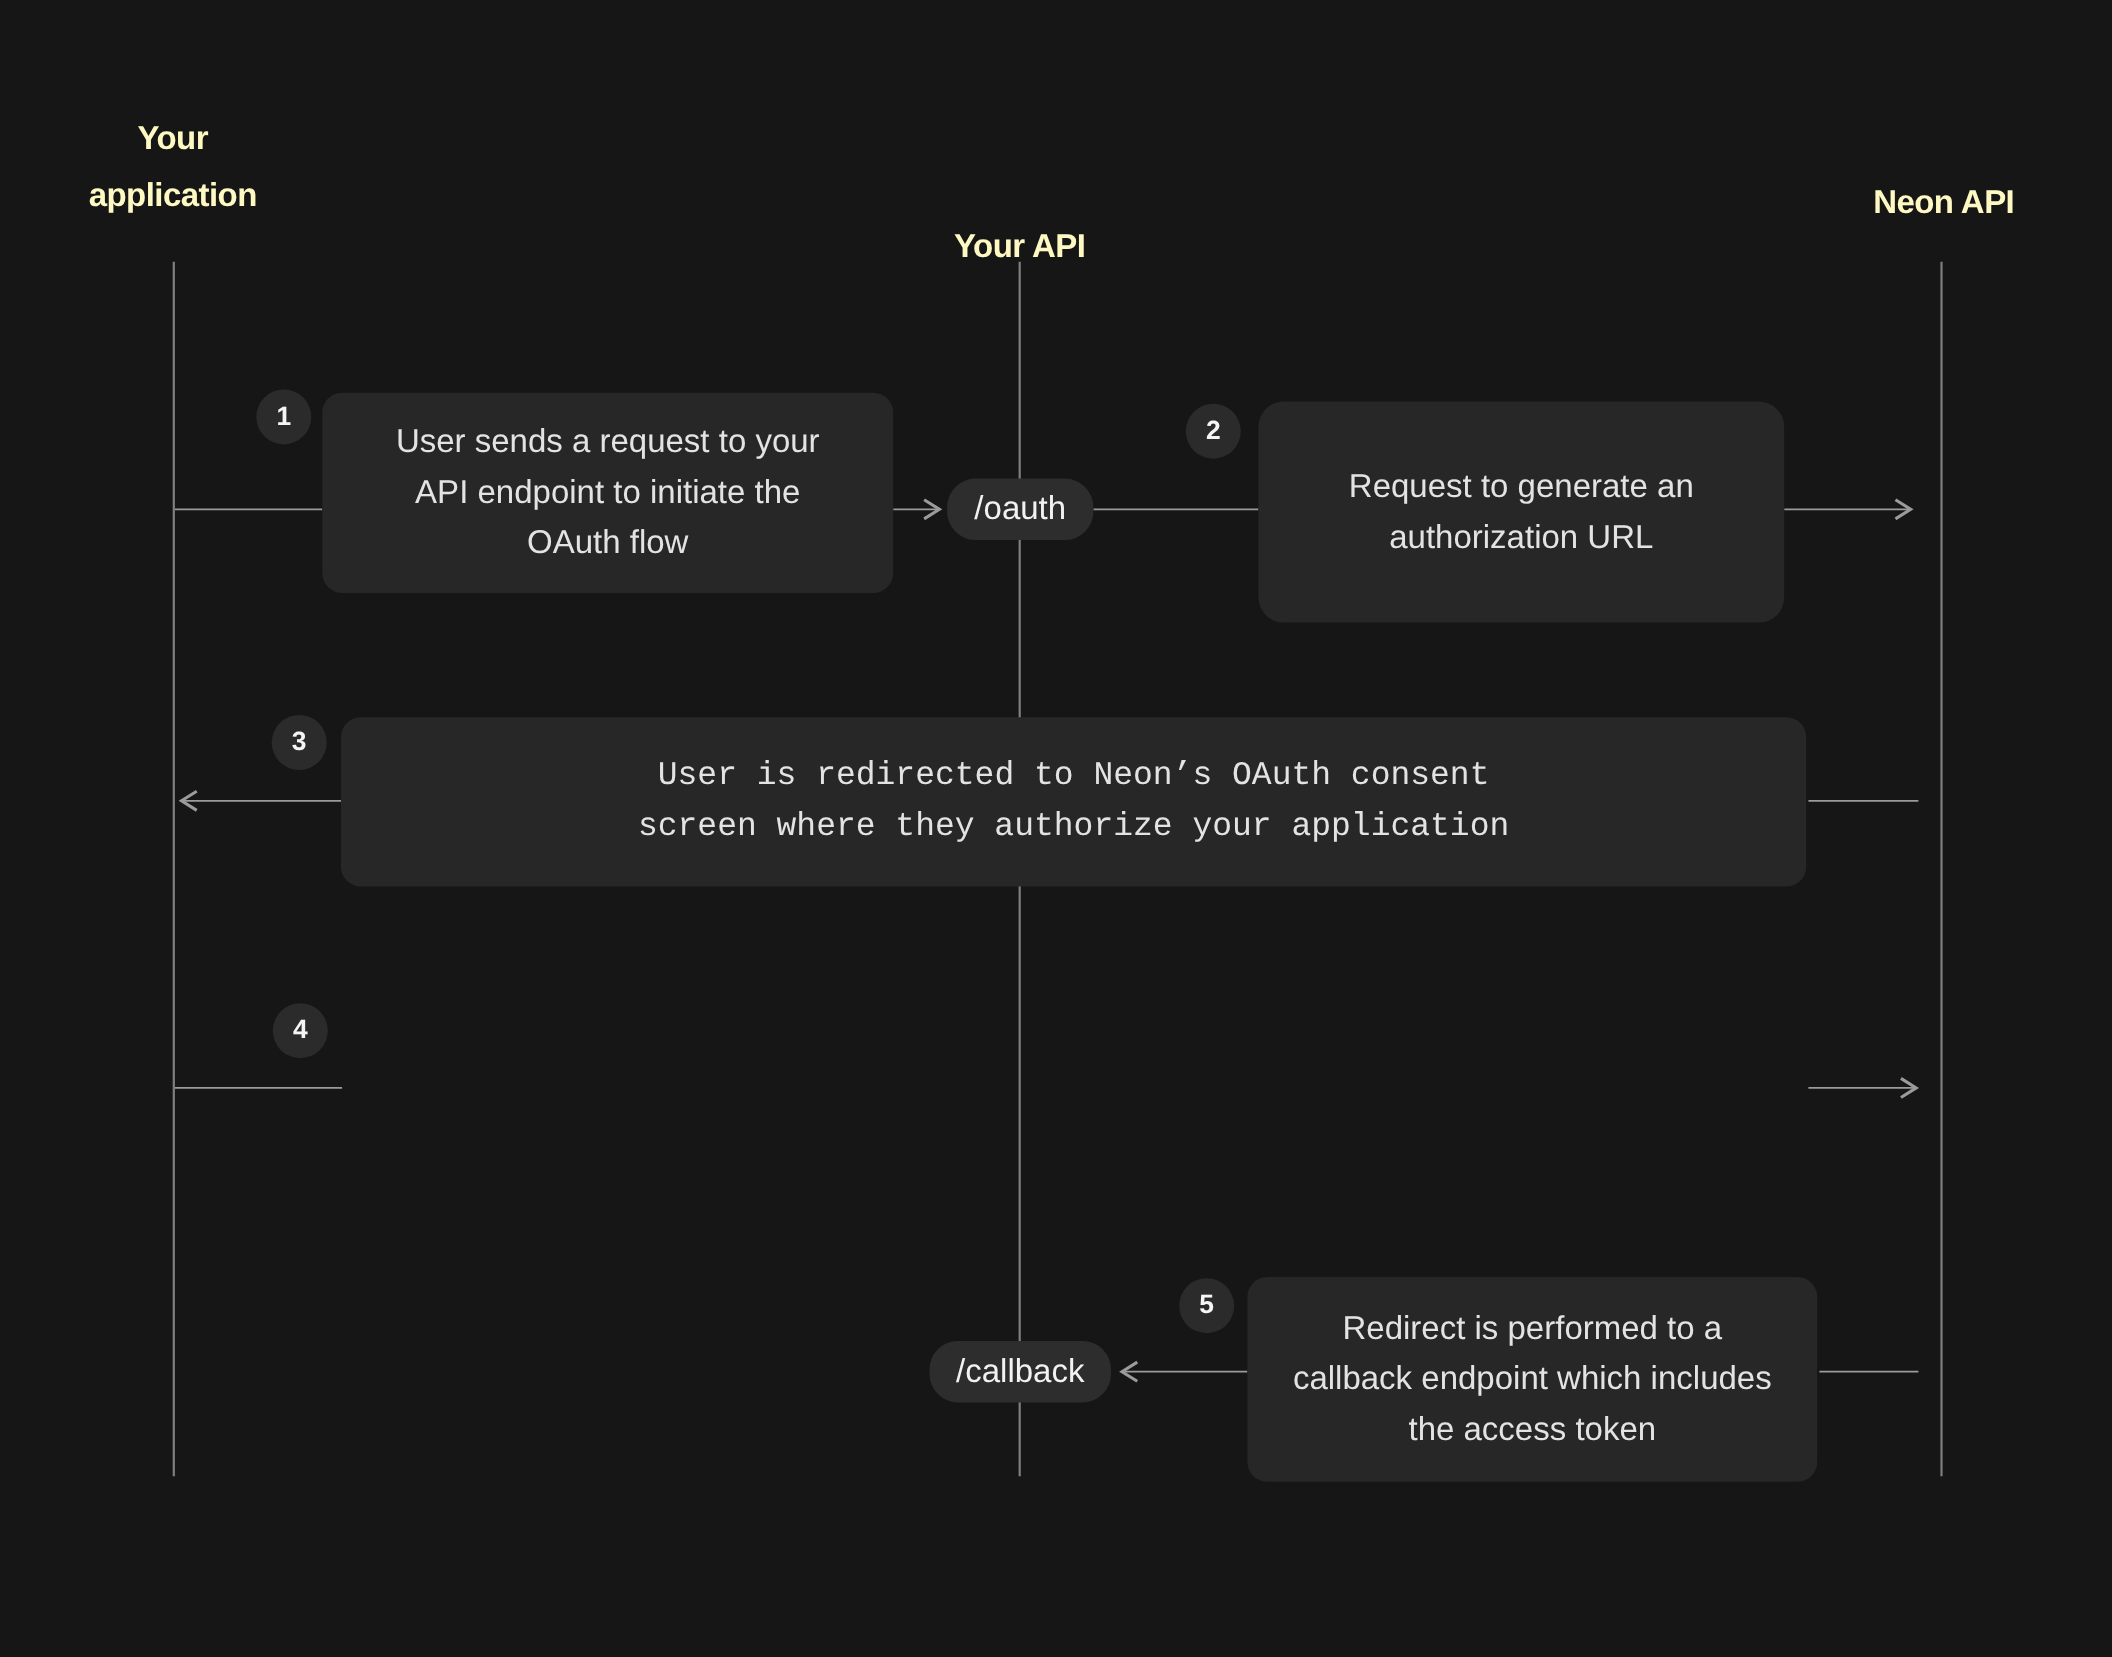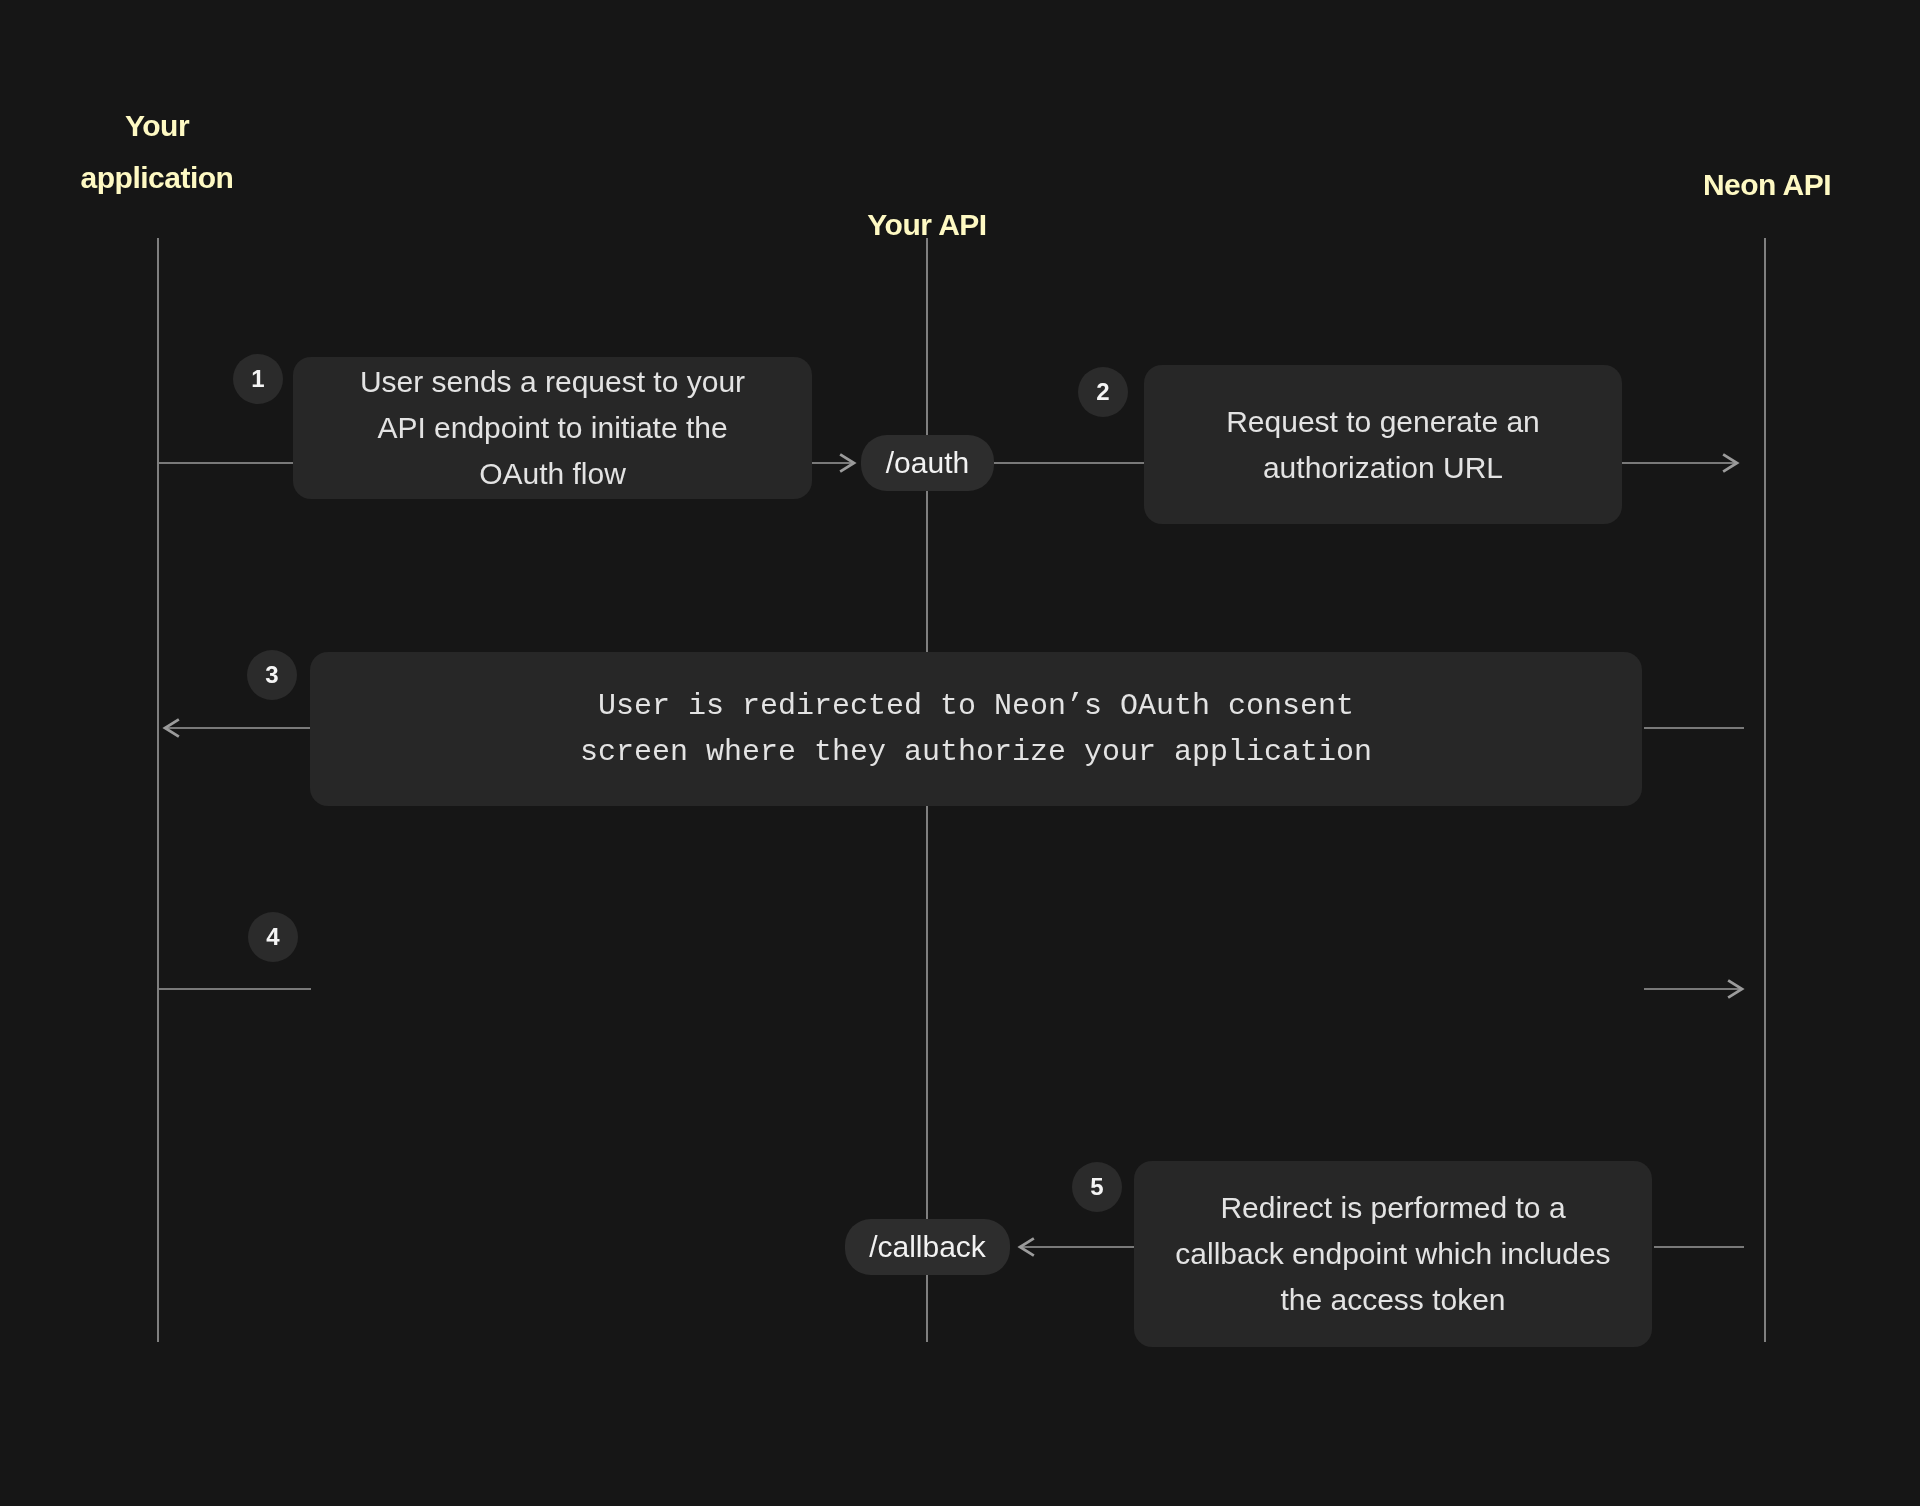--- a/index.html
+++ b/index.html
@@ -90,28 +90,28 @@
     <line x1="1644" y1="728" x2="1744" y2="728" stroke="#9b9b9b" stroke-width="1.6"></line>
 
     <line x1="159" y1="989" x2="311" y2="989" stroke="#9b9b9b" stroke-width="1.6"></line>
     <line x1="1644" y1="989" x2="1742" y2="989" stroke="#9b9b9b" stroke-width="1.6" marker-end="url(#arrowhead)"></line>
 
     <line x1="1134" y1="1247" x2="1020" y2="1247" stroke="#9b9b9b" stroke-width="1.6" marker-end="url(#arrowhead)"></line>
     <line x1="1654" y1="1247" x2="1744" y2="1247" stroke="#9b9b9b" stroke-width="1.6"></line>
   </svg>
 
   <div class="step-badge" style="left:233px;top:354px;">1</div>
-  <div class="msg-box" style="left:293px;top:357px;width:519px;height:142px;">
+  <div class="msg-box" style="left:293px;top:357px;width:519px;height:182px;">
     <p class="p-narrow">User sends a request to your API endpoint to initiate the OAuth flow</p>
   </div>
 
   <div class="endpoint-pill" style="left:861px;top:435px;width:133px;height:56px;">/oauth</div>
 
   <div class="step-badge" style="left:1078px;top:367px;">2</div>
-  <div class="msg-box" style="left:1144px;top:365px;width:478px;height:159px;">
+  <div class="msg-box" style="left:1144px;top:365px;width:478px;height:201px;border-radius:23px;">
     <p class="p-narrow">Request to generate an authorization URL</p>
   </div>
 
   <div class="step-badge" style="left:247px;top:650px;">3</div>
   <div class="msg-box" style="left:310px;top:652px;width:1332px;height:154px;font-family:Liberation Mono, monospace;">
     <p class="p-wide">User is redirected to Neon’s OAuth consent screen where they authorize your application</p>
   </div>
 
   <div class="step-badge" style="left:248px;top:912px;">4</div>
 

